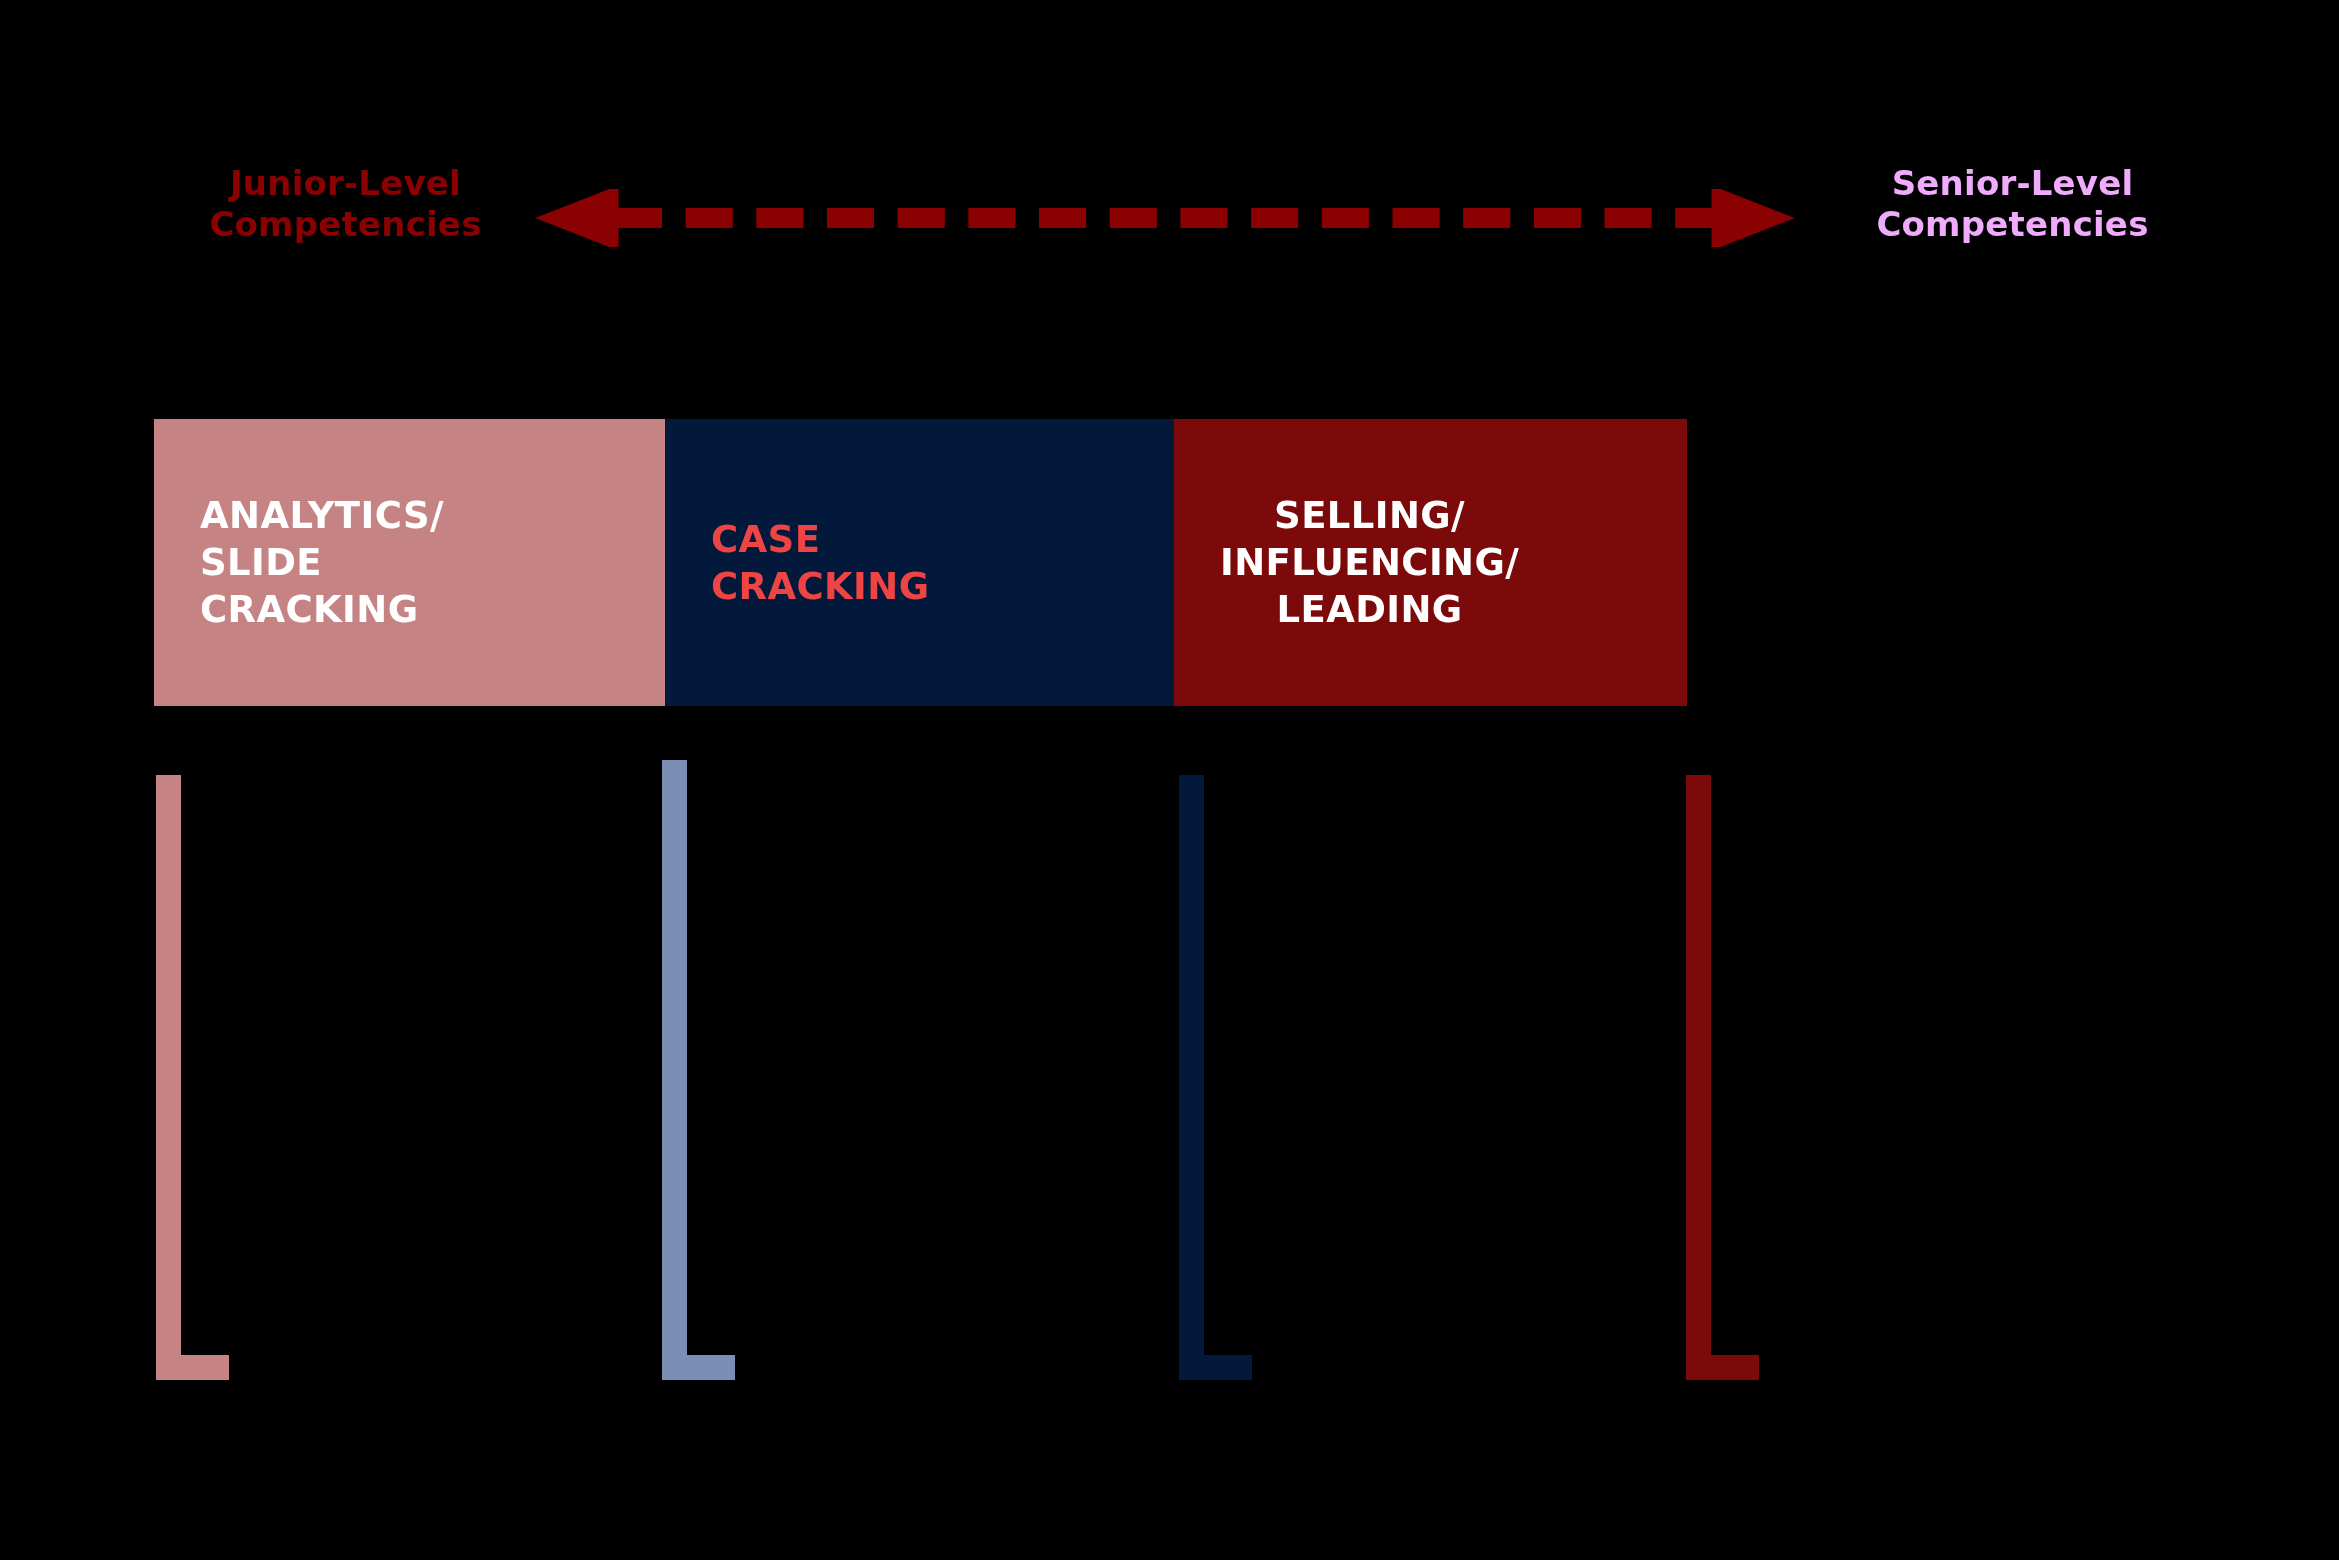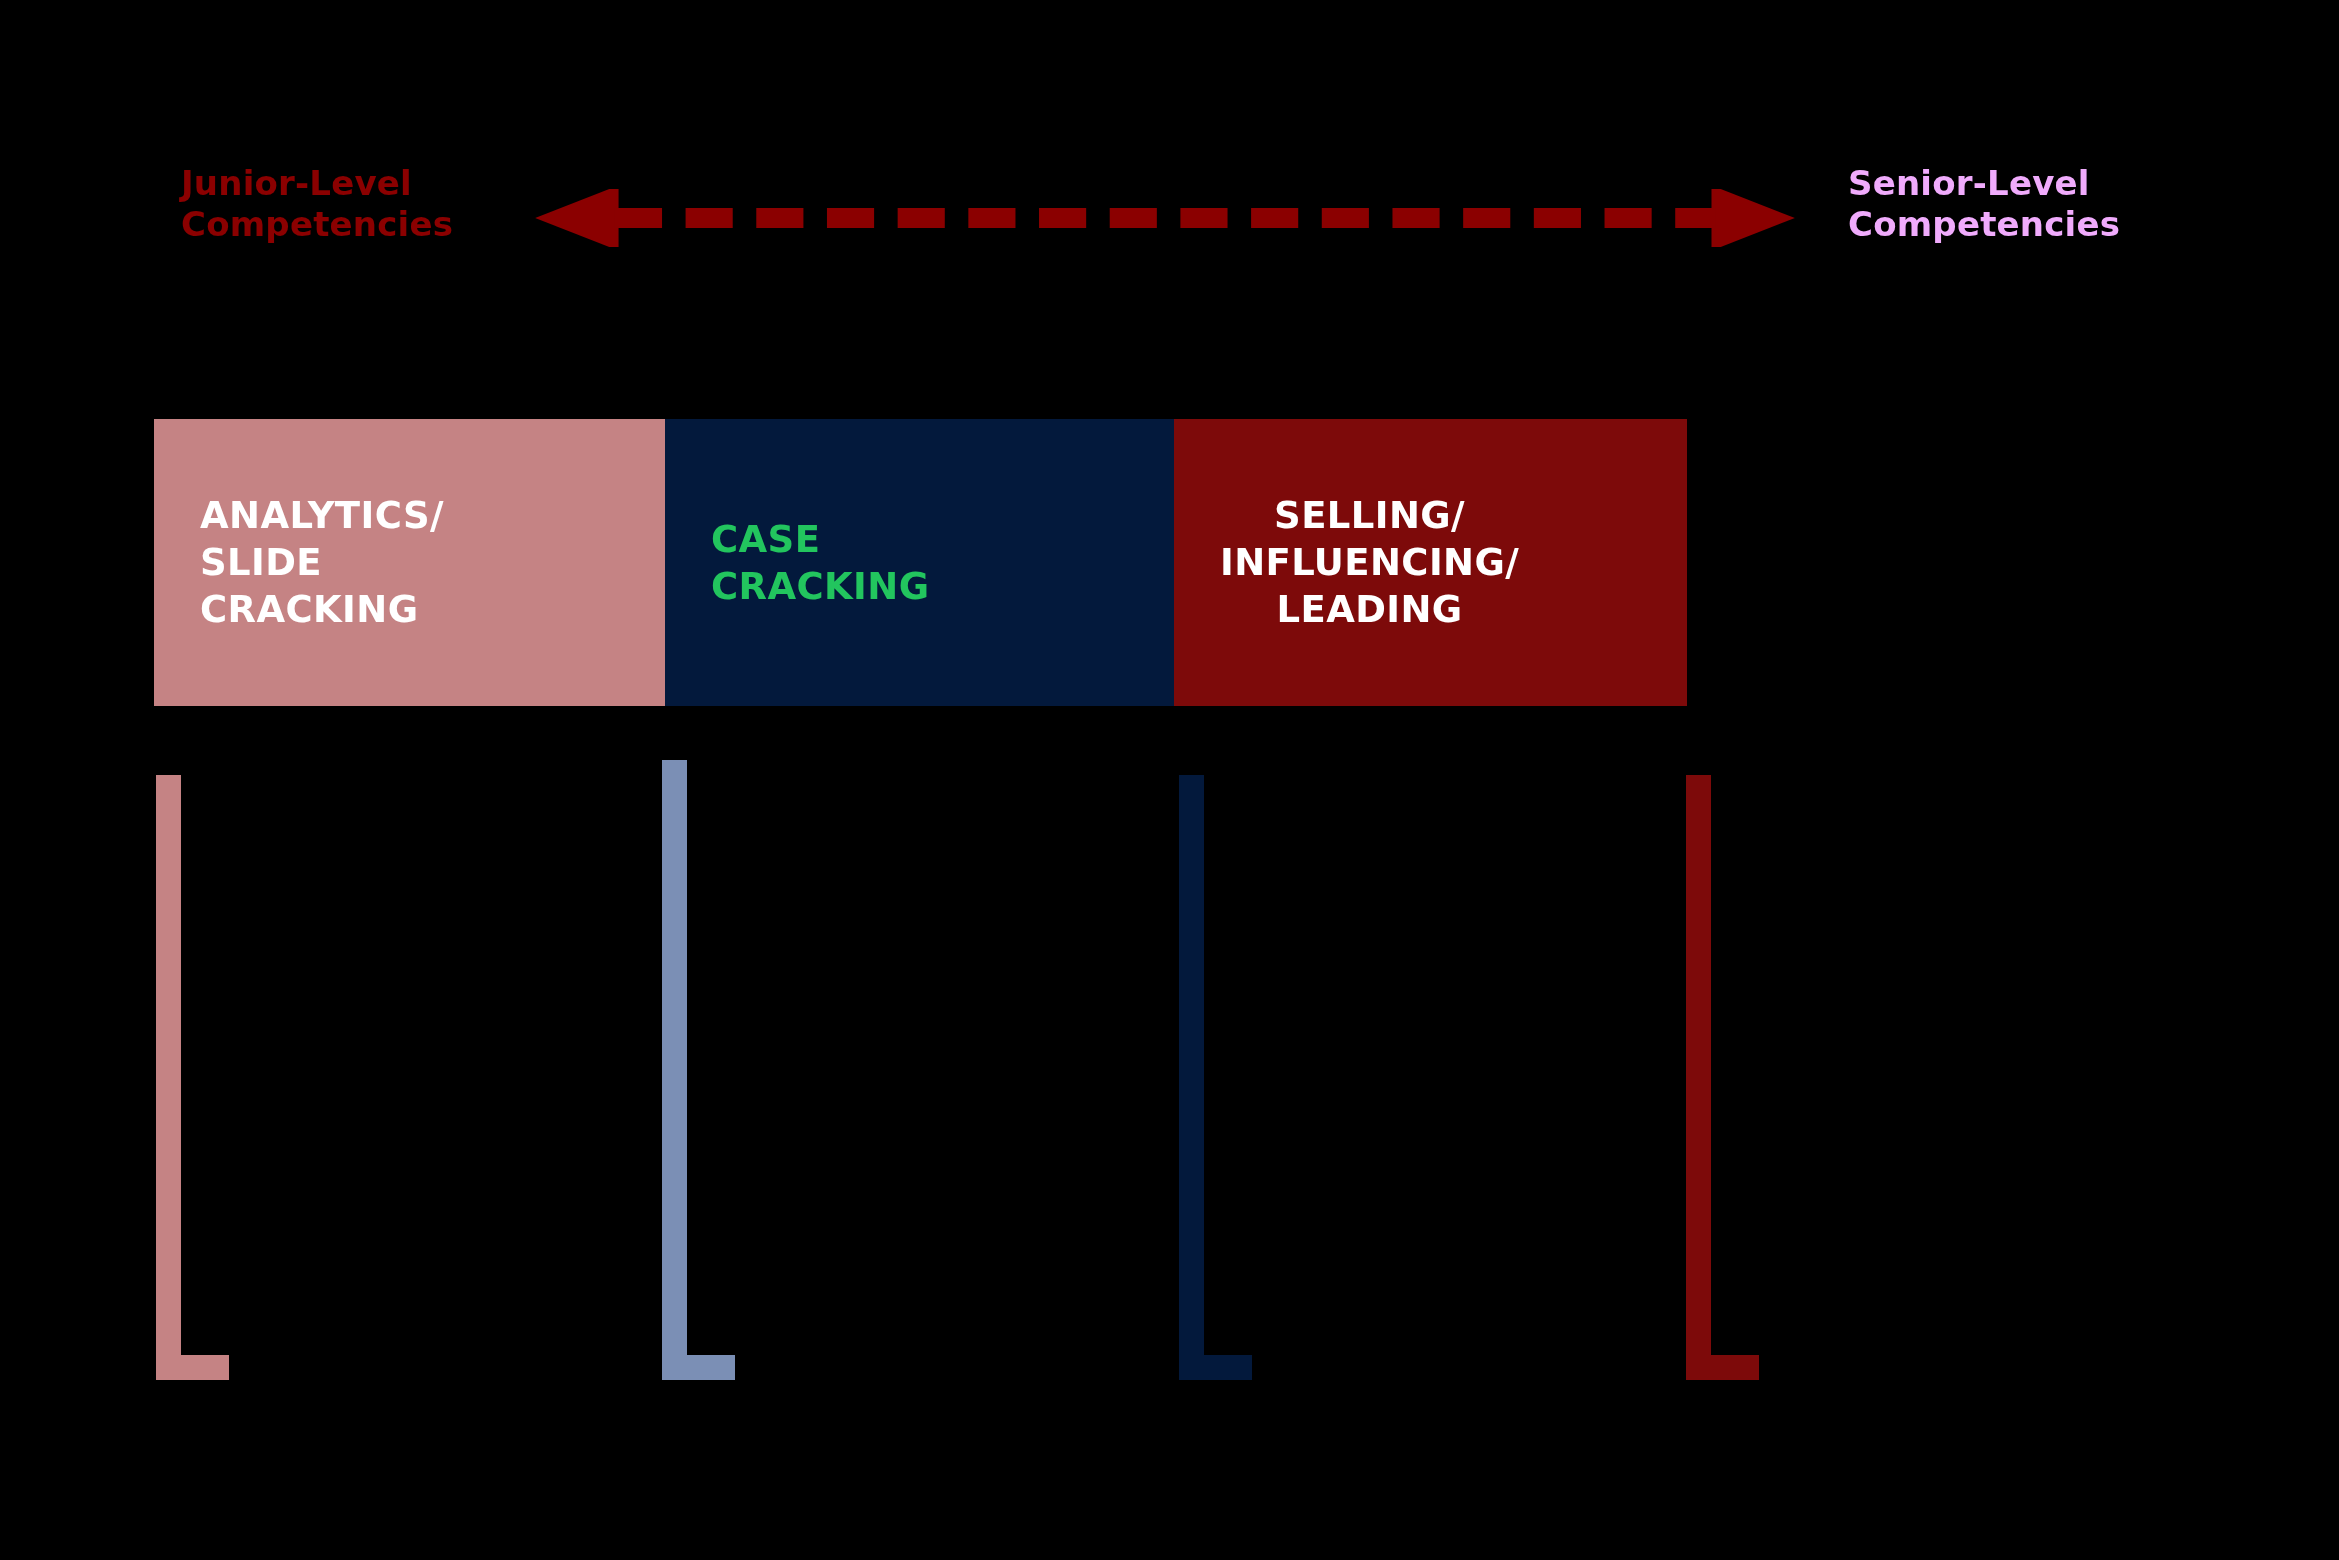--- a/index.html
+++ b/index.html
@@ -36,21 +36,21 @@
   .axis-label {
     position: absolute;
     top: 0;
     width: 329px;
     color: #8b0000;
     font-size: 34px;
     font-weight: bold;
     line-height: 1.22;
     letter-spacing: 0.2px;
   }
-  .axis-label .line { display: block; white-space: nowrap; }
+  .axis-label .line { display: block; white-space: nowrap; text-align: center; }
 
   .axis-label.left  { left: 181px;  text-align: left; }
   .axis-label.right { left: 1848px; text-align: left; }
 
   .axis-arrow {
     position: absolute;
     left: 530px;
     top: 25.6px;
     width: 1270px;
     height: 58px;
@@ -150,21 +150,21 @@
     <div class="cat-box w-1" style="background: rgb(197, 131, 132); padding-left: 39px;">
       <div class="cat-label" style="color: rgb(255, 255, 255);">
         <span class="line">ANALYTICS/</span>
         <span class="line">SLIDE</span>
         <span class="line">CRACKING</span>
       </div>
     </div>
 
 
     <div class="cat-box w-3" style="background: rgb(3, 25, 60);">
-      <div class="cat-label" style="color: #22c55e;">
+      <div class="cat-label" style="color: #ef4444;">
         <span class="line">CASE</span>
         <span class="line">CRACKING</span>
       </div>
     </div>
 
     <div class="cat-box w-4" style="background: rgb(125, 10, 10); text-align: center;">
       <div class="cat-label" style="color: rgb(255, 255, 255);">
         <span class="line">SELLING/</span>
         <span class="line">INFLUENCING/</span>
         <span class="line">LEADING</span>

